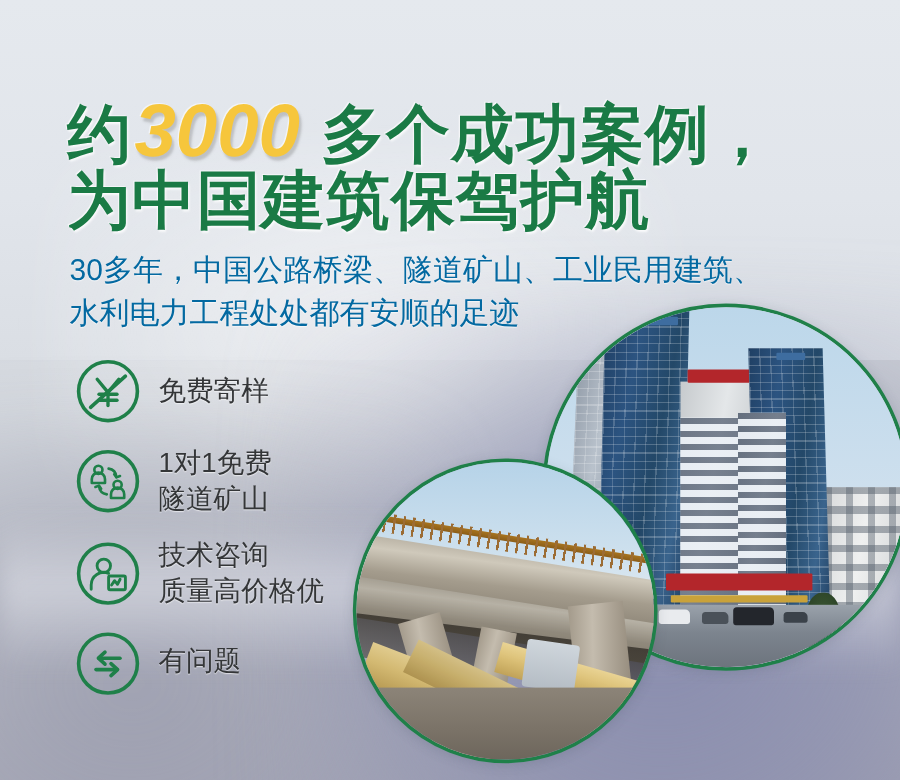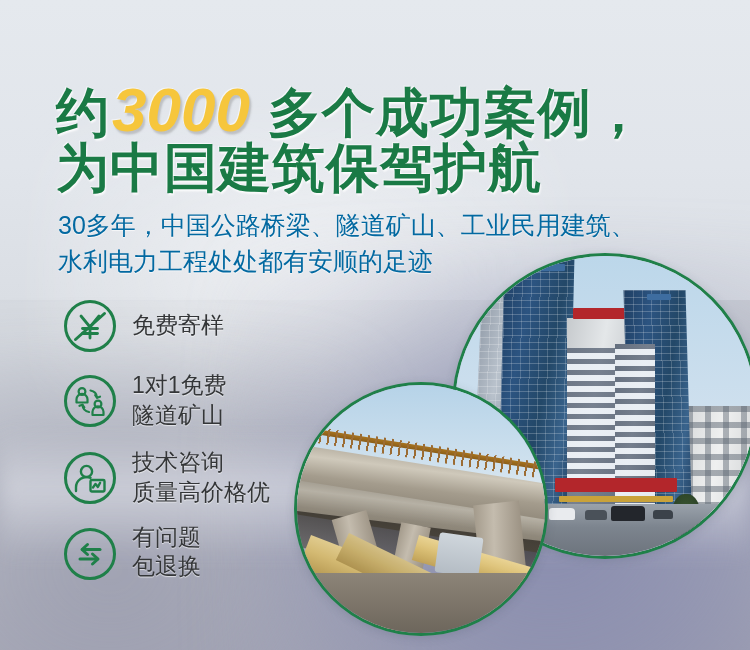--- a/index.html
+++ b/index.html
@@ -299,19 +299,18 @@
         <circle cx="28" cy="28" r="24.5" fill="none" stroke="#1f8049" stroke-width="3"></circle>
         <g fill="none" stroke="#1f8049" stroke-width="3" stroke-linejoin="round" stroke-linecap="round">
           <path d="M38 23.5 H20.5"></path>
           <path d="M25.5 18.5 L20 23.5 L25.5 28.5"></path>
           <path d="M18 33 H35.5"></path>
           <path d="M30.5 28 L36 33 L30.5 38"></path>
         </g>
       </svg>
       <div class="f-text">
         <span>有问题</span>
-        <span>包退换</span>
       </div>
     </div>
 
   </div>
 
 </div>
 
 </body></html>

